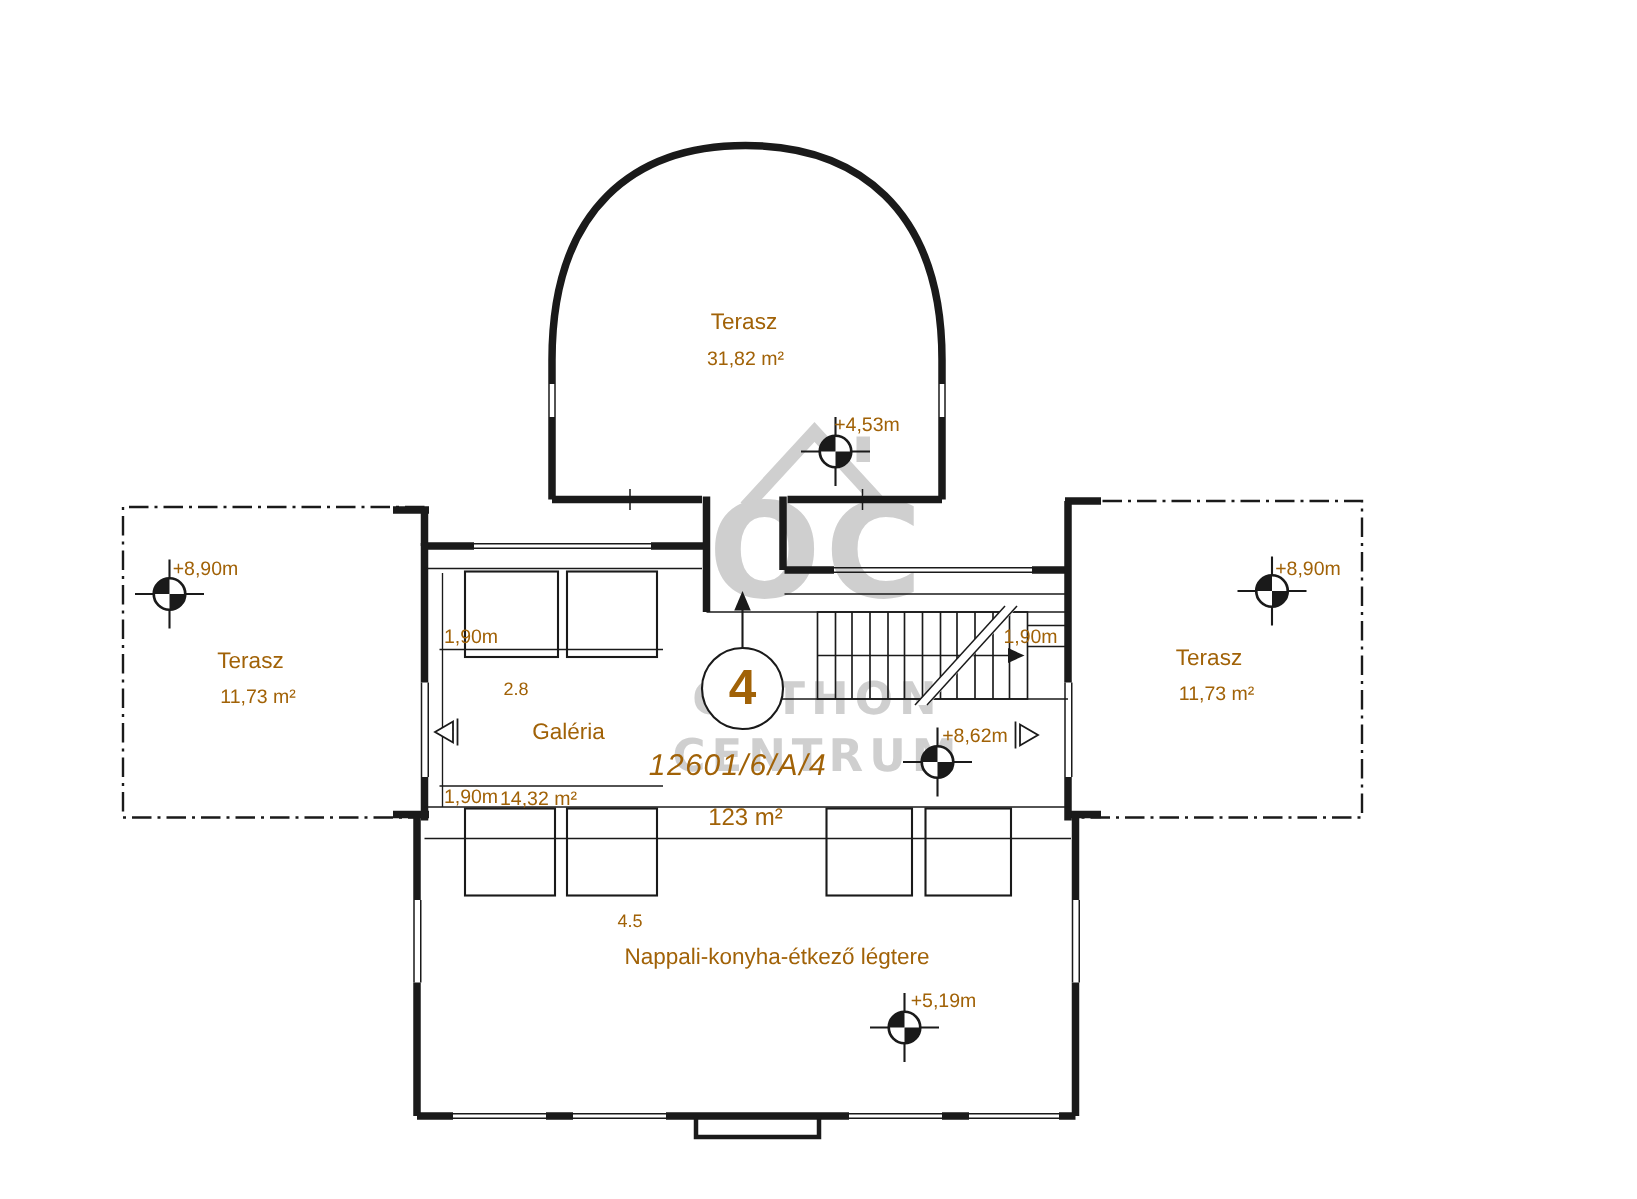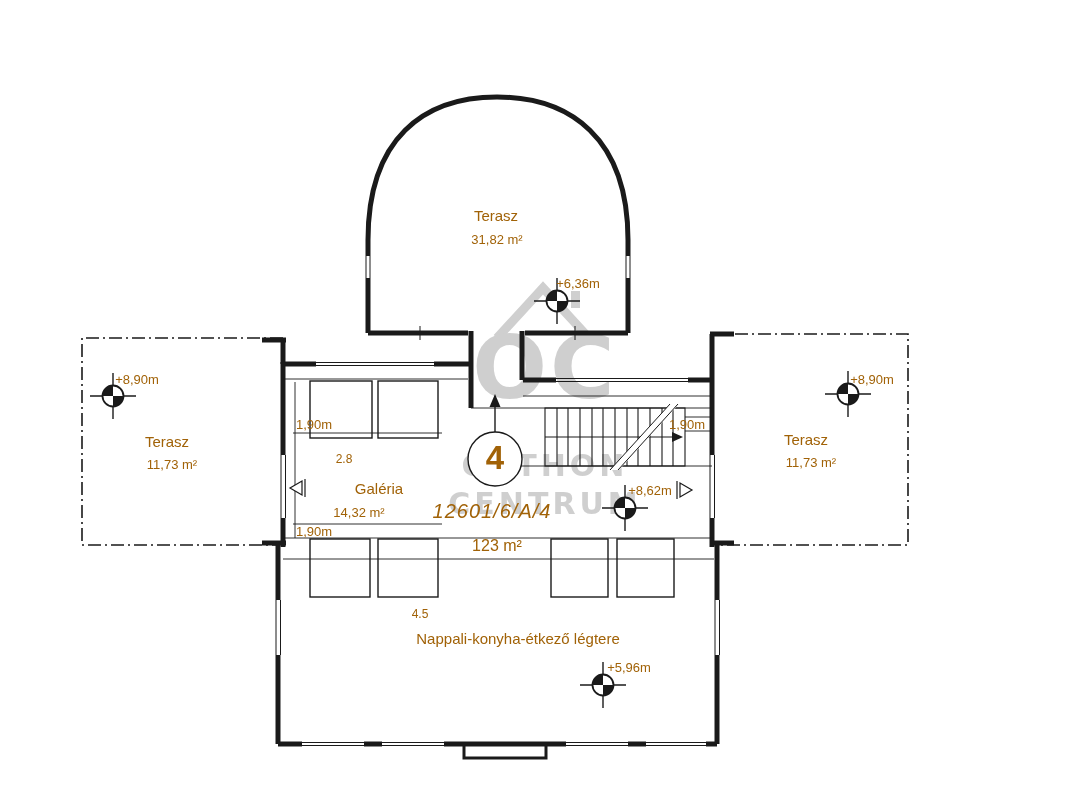--- a/index.html
+++ b/index.html
@@ -161,41 +161,41 @@
       <use href="#bench" x="557" y="301"></use>
       <use href="#bench" x="113" y="396"></use>
       <use href="#bench" x="848" y="394"></use>
       <use href="#bench" x="625" y="508"></use>
       <use href="#bench" x="603" y="685"></use>
     </g>
   </svg>
 
   <div class="lbl s15" style="left:496px;top:215px">Terasz</div>
   <div class="lbl s13" style="left:497px;top:239px">31,82 m²</div>
-  <div class="lbl s13" style="left:578px;top:283px">+6,36m</div>
+  <div class="lbl s13" style="left:578px;top:283px">+4,53m</div>
 
   <div class="lbl s13" style="left:137px;top:379px">+8,90m</div>
   <div class="lbl s15" style="left:167px;top:441px">Terasz</div>
   <div class="lbl s13" style="left:172px;top:464px">11,73 m²</div>
 
   <div class="lbl s13" style="left:872px;top:379px">+8,90m</div>
   <div class="lbl s15" style="left:806px;top:439px">Terasz</div>
   <div class="lbl s13" style="left:811px;top:462px">11,73 m²</div>
 
   <div class="lbl s11" style="left:314px;top:424px">1,90m</div>
   <div class="lbl s12" style="left:344px;top:459px">2.8</div>
   <div class="lbl s15" style="left:379px;top:488px">Galéria</div>
-  <div class="lbl s13" style="left:359px;top:512px">14,32 m²</div>
+  <div class="lbl s13" style="left:359px;top:532px">14,32 m²</div>
   <div class="lbl s11" style="left:314px;top:531px">1,90m</div>
 
   <div class="lbl s11" style="left:687px;top:424px">1,90m</div>
 
   <div class="lbl unitnum" style="left:495px;top:458px">4</div>
   <div class="lbl parcel" style="left:492px;top:511px">12601/6/A/4</div>
   <div class="lbl s16" style="left:497px;top:546px">123 m²</div>
 
   <div class="lbl s13" style="left:650px;top:490px">+8,62m</div>
 
   <div class="lbl s12" style="left:420px;top:614px">4.5</div>
   <div class="lbl s15" style="left:518px;top:638px">Nappali-konyha-étkező légtere</div>
-  <div class="lbl s13" style="left:629px;top:667px">+5,96m</div>
+  <div class="lbl s13" style="left:629px;top:667px">+5,19m</div>
 
 </div>
 
 </body></html>

